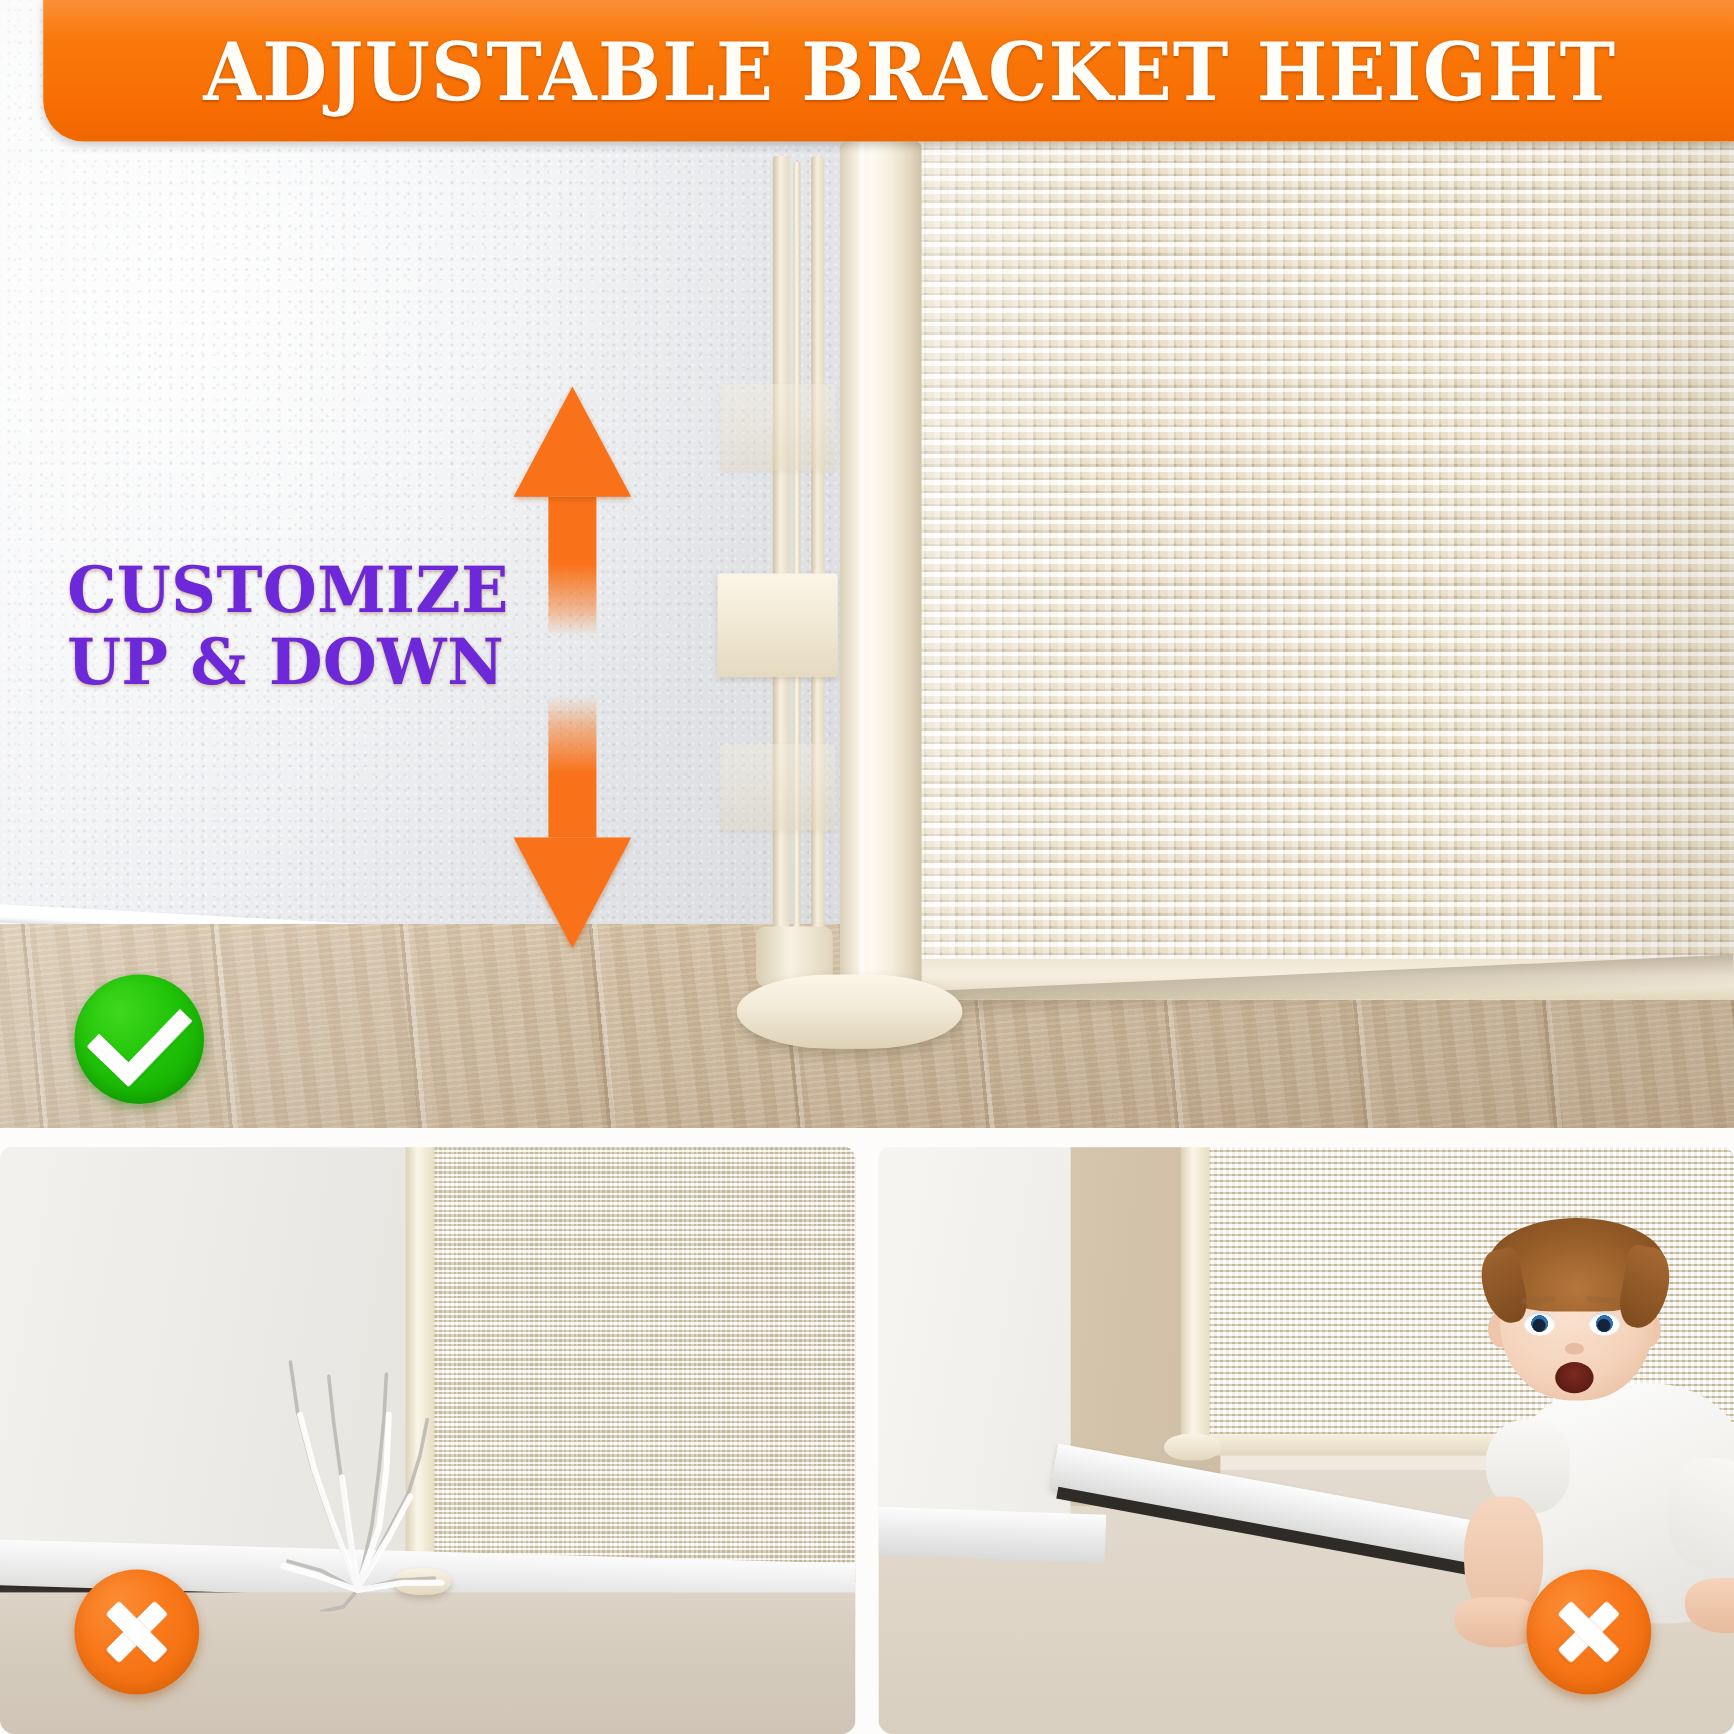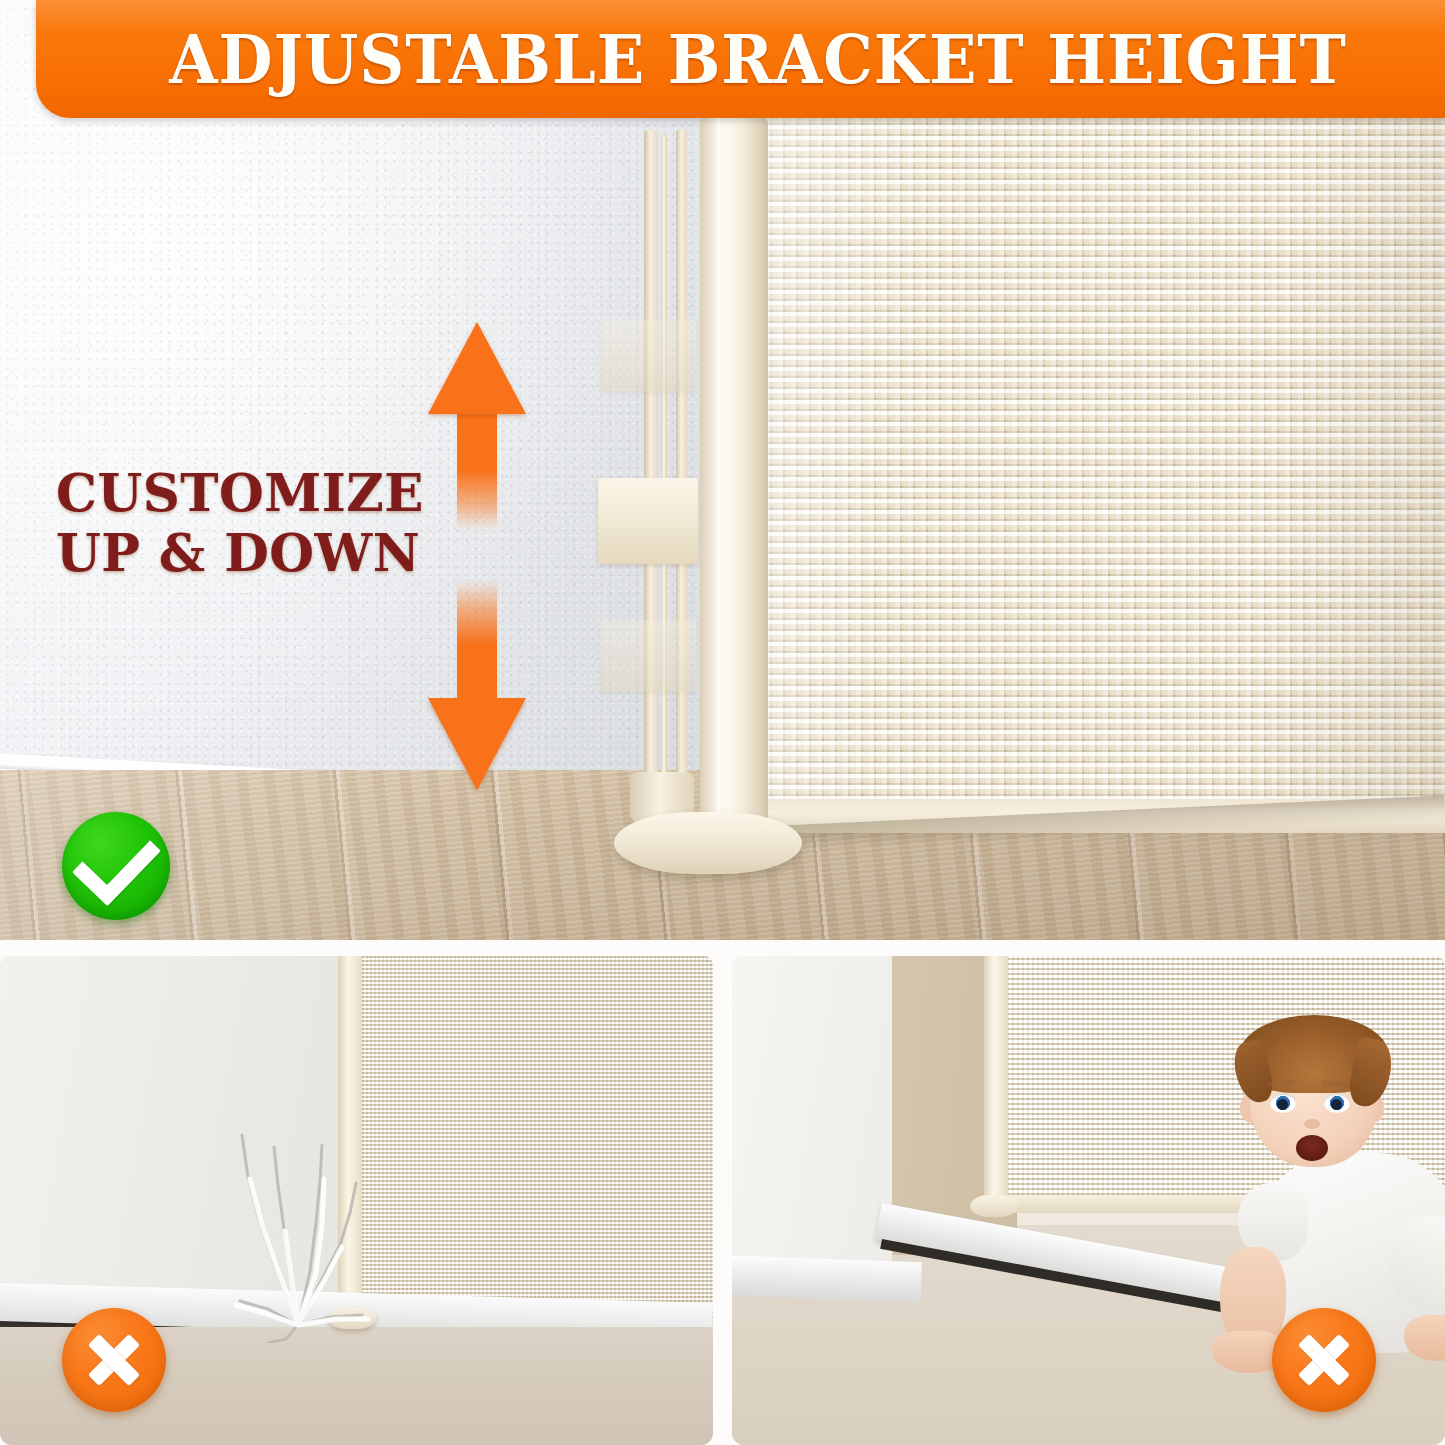--- a/index.html
+++ b/index.html
@@ -209,21 +209,21 @@
   .arrow-down .head{
     border-left:49px solid transparent;border-right:49px solid transparent;
     border-top:92px solid #f97118;
     filter:drop-shadow(0 3px 2px rgba(160,70,10,.35));
   }
 
   
   .customize{
     position:absolute;left:56px;top:462px;z-index:14;
     font-family:"DejaVu Serif", serif;font-weight:700;
-    font-size:53px;line-height:1.14;color:#7f1d1d;
+    font-size:53px;line-height:1.14;color:#6d28d9;
     letter-spacing:.5px;
     text-shadow:0 2px 3px rgba(120,55,10,.30), 0 0 1px rgba(160,70,10,.4);
     white-space:nowrap;
   }
   .customize div{transform:scaleX(.97);transform-origin:left center;}
 
   
   .badge{
     position:absolute;border-radius:50%;z-index:30;
     display:flex;align-items:center;justify-content:center;

